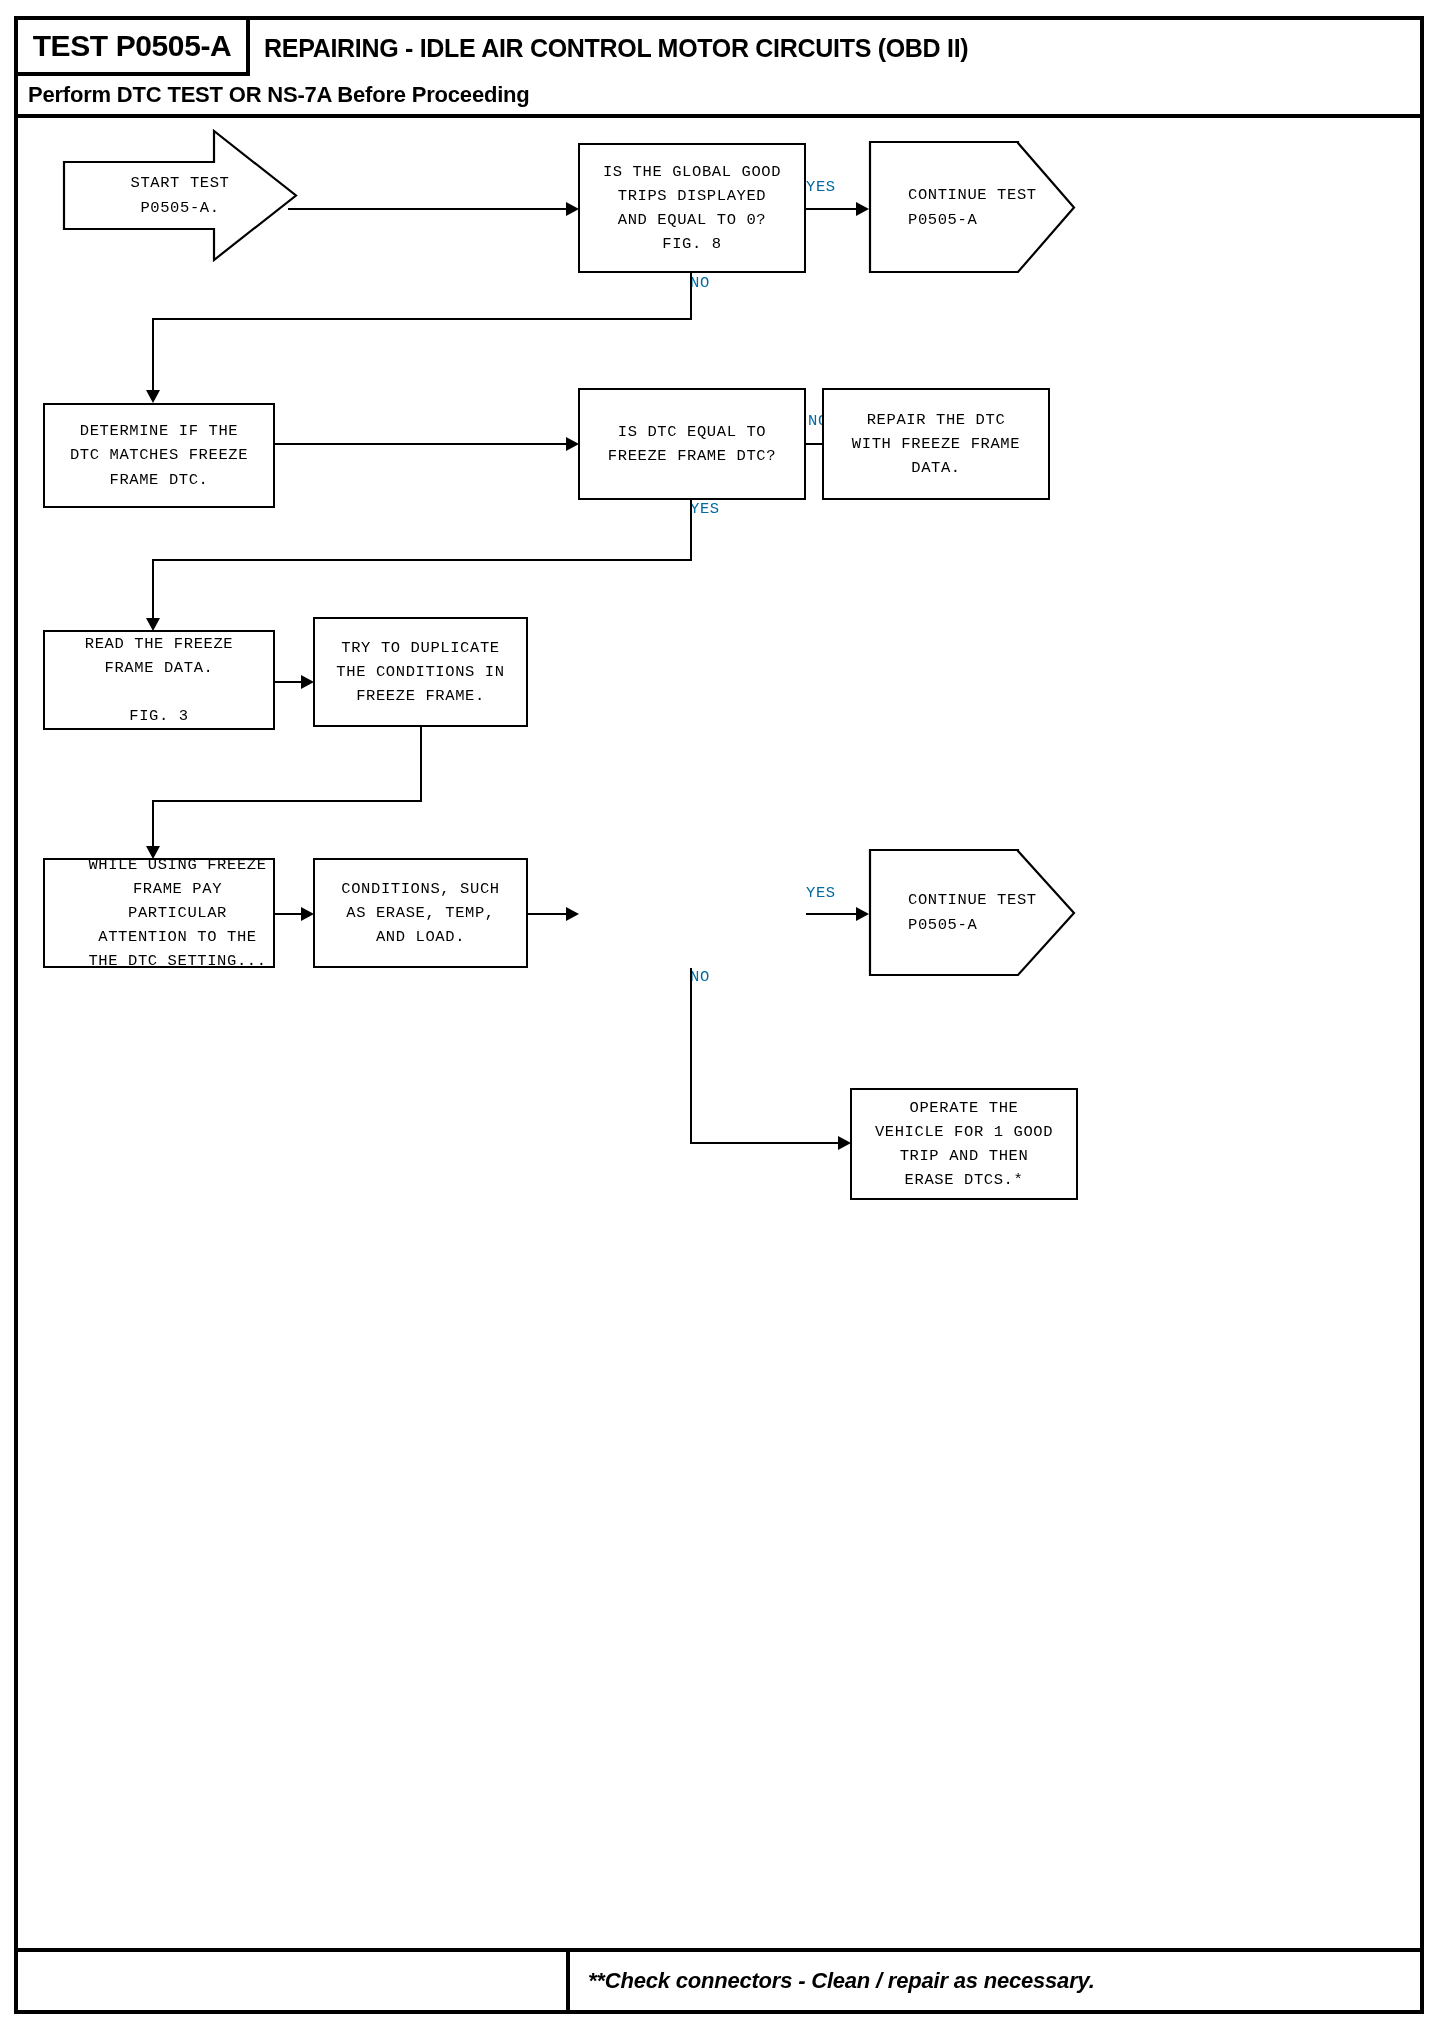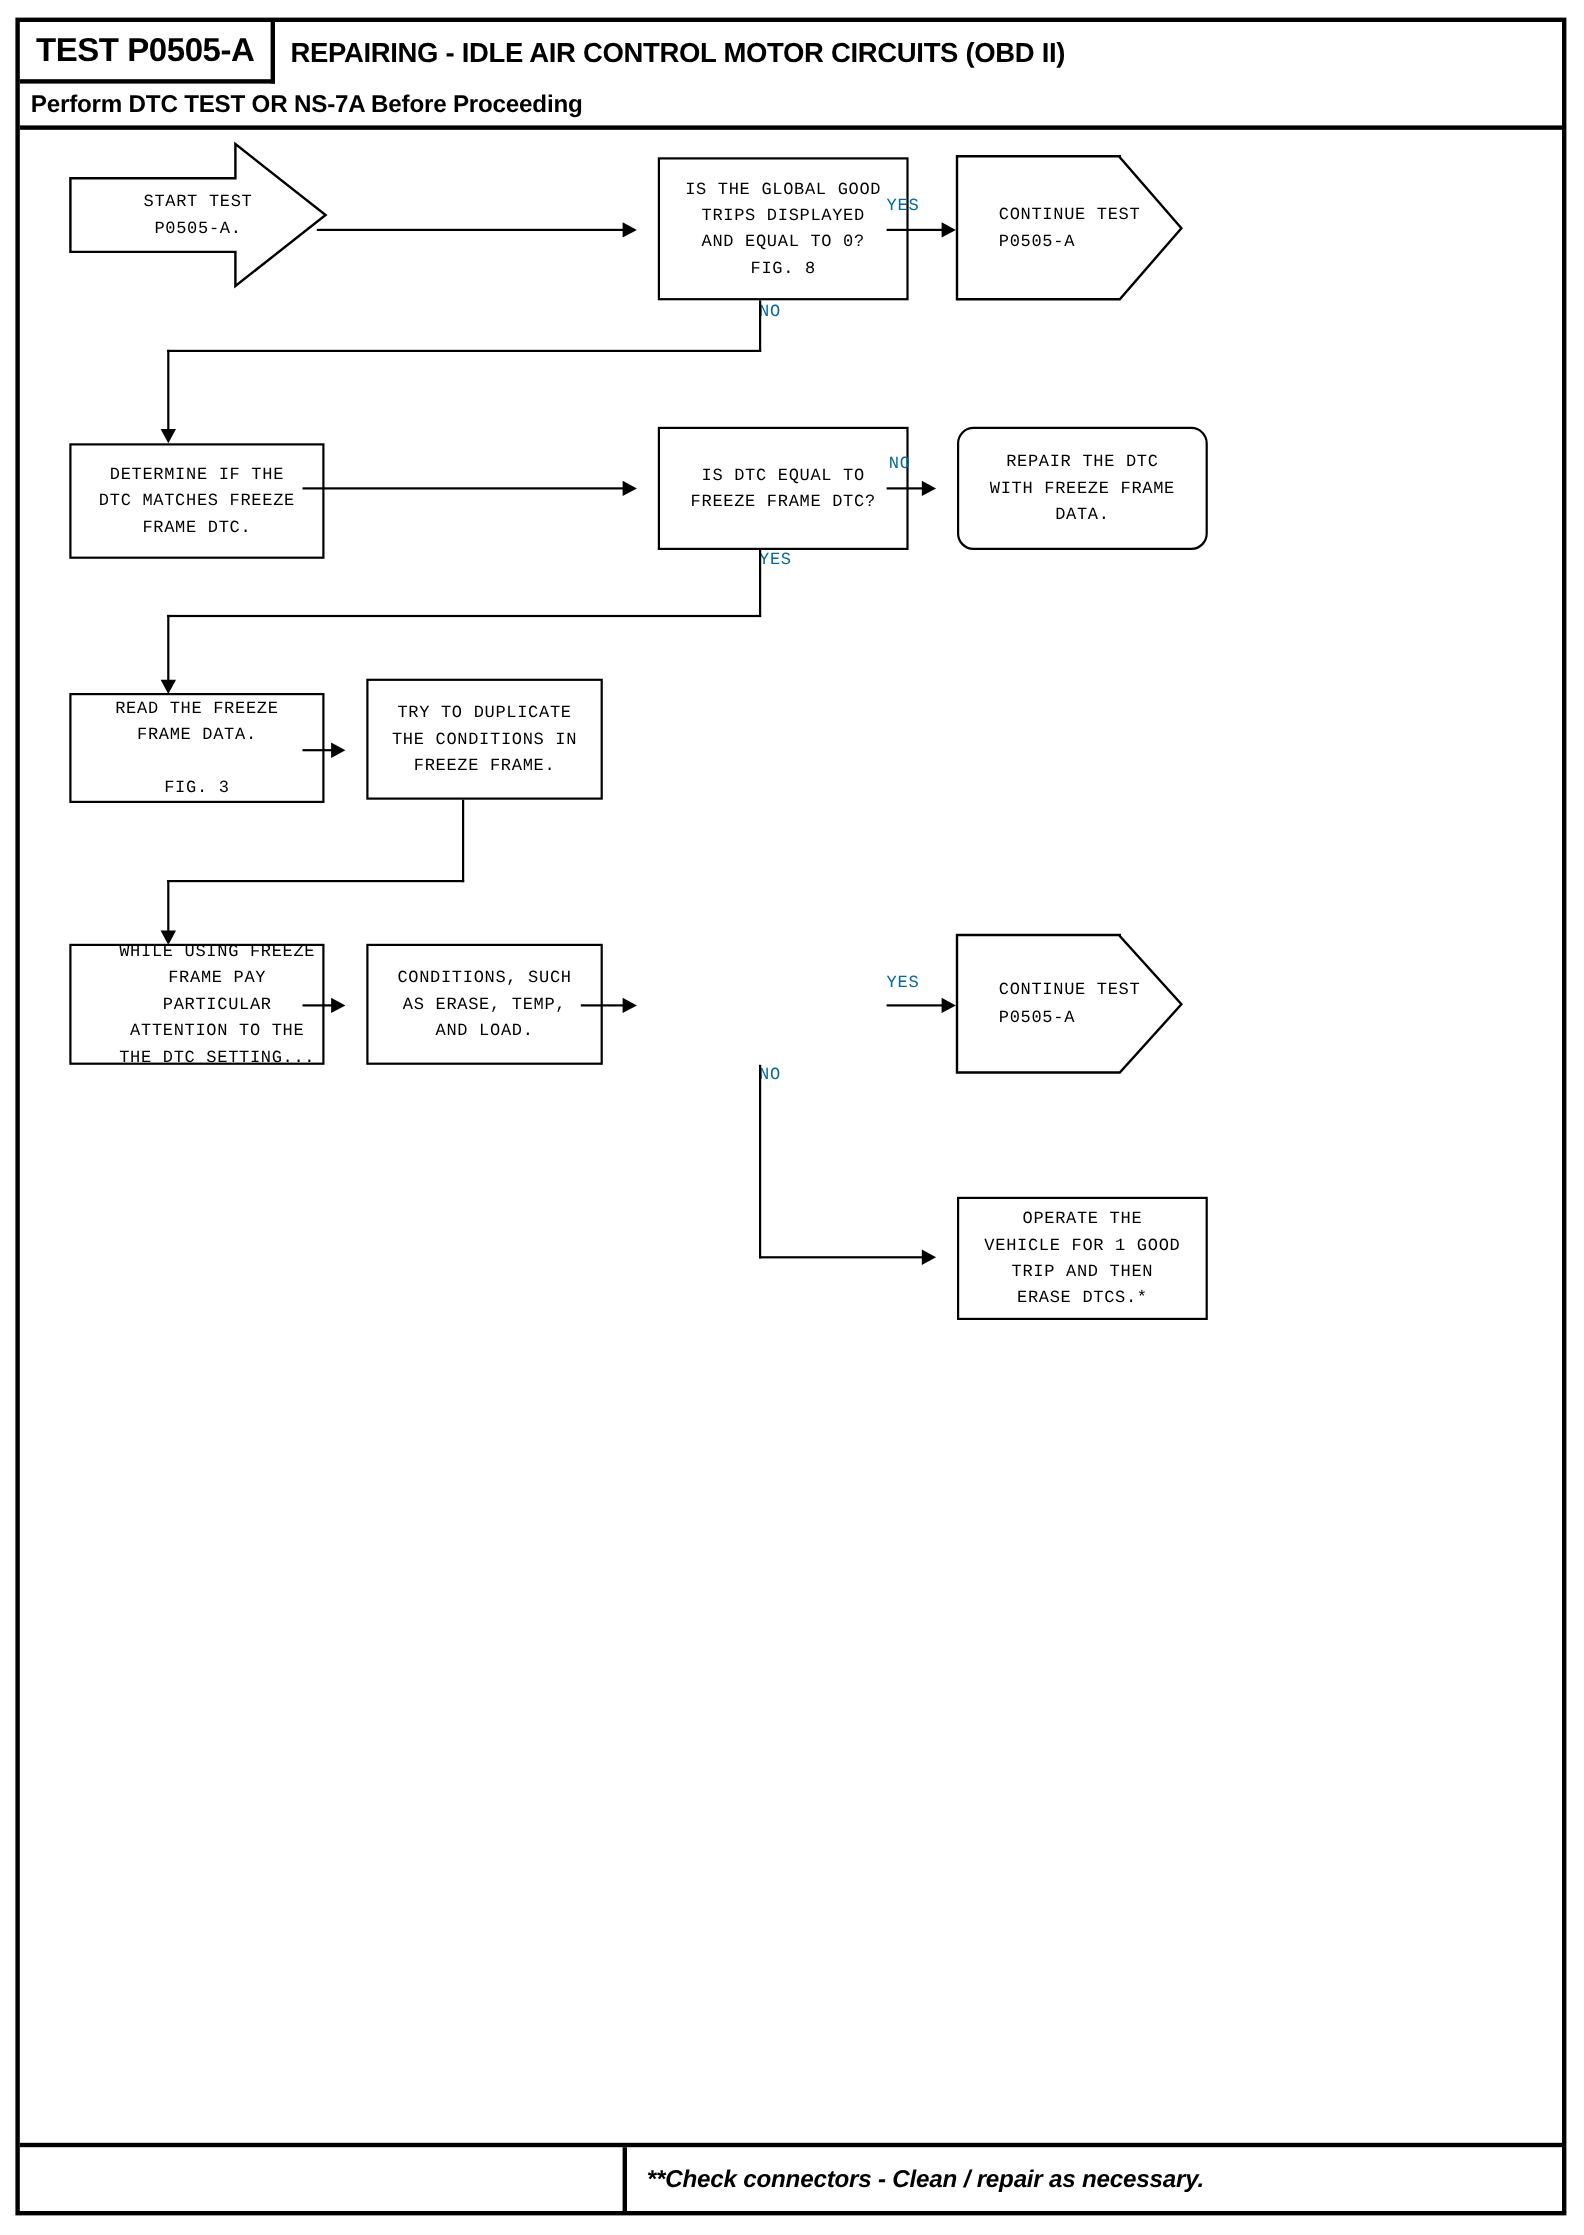--- a/index.html
+++ b/index.html
@@ -122,21 +122,20 @@
     display: flex;
     flex-direction: column;
     align-items: center;
     justify-content: center;
     text-align: center;
     font-family: "Liberation Mono", "DejaVu Sans Mono", monospace;
     font-size: 15.5px;
     line-height: 1.55;
     letter-spacing: 0.6px;
     color: #000;
-    margin-left: 20px;
   }
   .node.box {
     border: 2px solid #000;
     background: #fff;
   }
   .node .ln { display: block; white-space: pre; }
   .node .ln.gap { height: 1.55em; }
 
   
   .pennant {
@@ -265,21 +264,21 @@
 
   <div class="node box" style="left:578px; top:388px; width:228px; height:112px;">
     <span class="ln">IS DTC EQUAL TO</span>
     <span class="ln">FREEZE FRAME DTC?</span>
   </div>
 
   <span class="edgelabel" style="left:808px; top:412px;">NO</span>
   <div class="hline" style="left:806px; top:443px; width:36px;"></div>
   <div class="arrowhead right" style="left:838px; top:437px;"></div>
 
-  <div class="node box" style="left:850px; top:388px; width:228px; height:112px;border-radius:15px;">
+  <div class="node box" style="left:822px; top:388px; width:228px; height:112px;">
     <span class="ln">REPAIR THE DTC</span>
     <span class="ln">WITH FREEZE FRAME</span>
     <span class="ln">DATA.</span>
   </div>
 
   <span class="edgelabel" style="left:690px; top:500px;">YES</span>
   <div class="vline" style="left:690px; top:500px; height:61px;"></div>
   <div class="hline" style="left:152px; top:559px; width:540px;"></div>
   <div class="vline" style="left:152px; top:559px; height:68px;"></div>
   <div class="arrowhead down" style="left:146px; top:618px;"></div>

